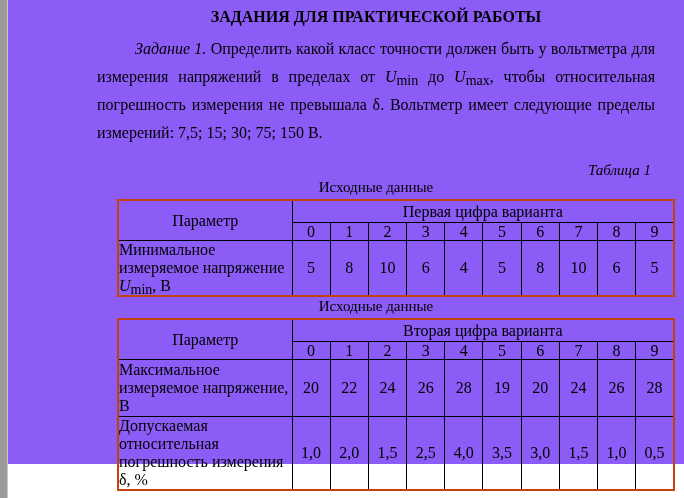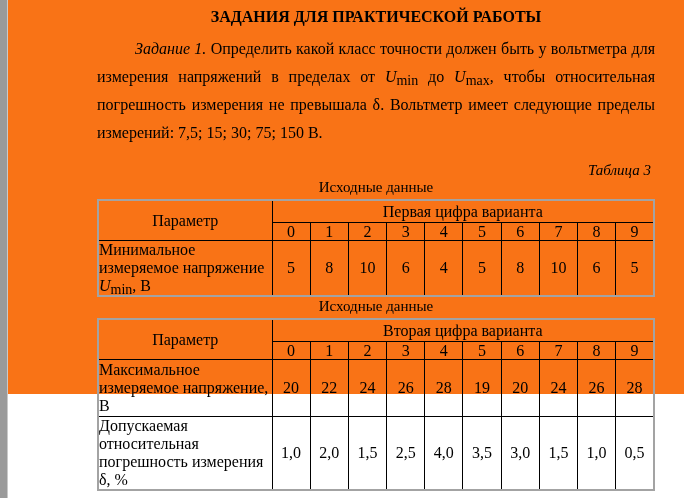--- a/index.html
+++ b/index.html
@@ -8,22 +8,22 @@
     background: #ffffff;
     width: 684px;
     height: 498px;
     overflow: hidden;
     font-family: "Liberation Serif", "DejaVu Serif", serif;
     color: #000000;
   }
   .page {
     position: relative;
     width: 684px;
-    height: 394px;
-    background: #f97316;
+    height: 464px;
+    background: #8b5cf6;
   }
   .page-edge {
     position: absolute;
     left: 0; top: 0;
     width: 7px; height: 498px;
     background: #9a9a9a;
     border-right: 1px solid #c9c9c9;
   }
   .content {
     position: absolute;
@@ -73,21 +73,21 @@
     border-collapse: collapse;
     table-layout: fixed;
     width: 558px;
     font-size: 16px;
   }
   table.data-table td, table.data-table th {
     border: 1px solid #000;
     padding: 0;
     font-weight: normal;
   }
-  table.data-table { border: 2px solid #a3a3a3; }
+  table.data-table { border: 2px solid #c2410c; margin-left: 20px; }
   col.param-col { width: 174px; }
   .group-header-cell { text-align: center; height: 21px; line-height: 20px; }
   .param-header-cell { text-align: center; vertical-align: middle; }
   .digit-cell { text-align: center; height: 17px; line-height: 16px; }
   .label-cell {
     text-align: left;
     vertical-align: middle;
     padding: 1px 2px 2px 3px;
     line-height: 18px;
   }
@@ -102,21 +102,21 @@
 
 <div class="page">
   <div class="page-edge"></div>
 
   <div class="content">
 
     <div class="doc-title">ЗАДАНИЯ ДЛЯ ПРАКТИЧЕСКОЙ РАБОТЫ</div>
 
     <p class="task-paragraph"><span class="task-label">Задание 1.</span><span> Определить какой класс точности должен быть у вольтметра для измерения напряжений в пределах от </span><span class="u-symbol">U</span><sub class="u-sub">min</sub><span> до </span><span class="u-symbol">U</span><sub class="u-sub">max</sub><span>, чтобы относительная погрешность измерения не превышала δ. Вольтметр имеет следующие пределы измерений: 7,5; 15; 30; 75; 150 В.</span></p>
 
-    <div class="table-caption">Таблица 3</div>
+    <div class="table-caption">Таблица 1</div>
     <div class="table-heading">Исходные данные</div>
 
     <table class="data-table">
       <colgroup>
         <col class="param-col">
         <col>
           <col>
           <col>
           <col>
           <col>

